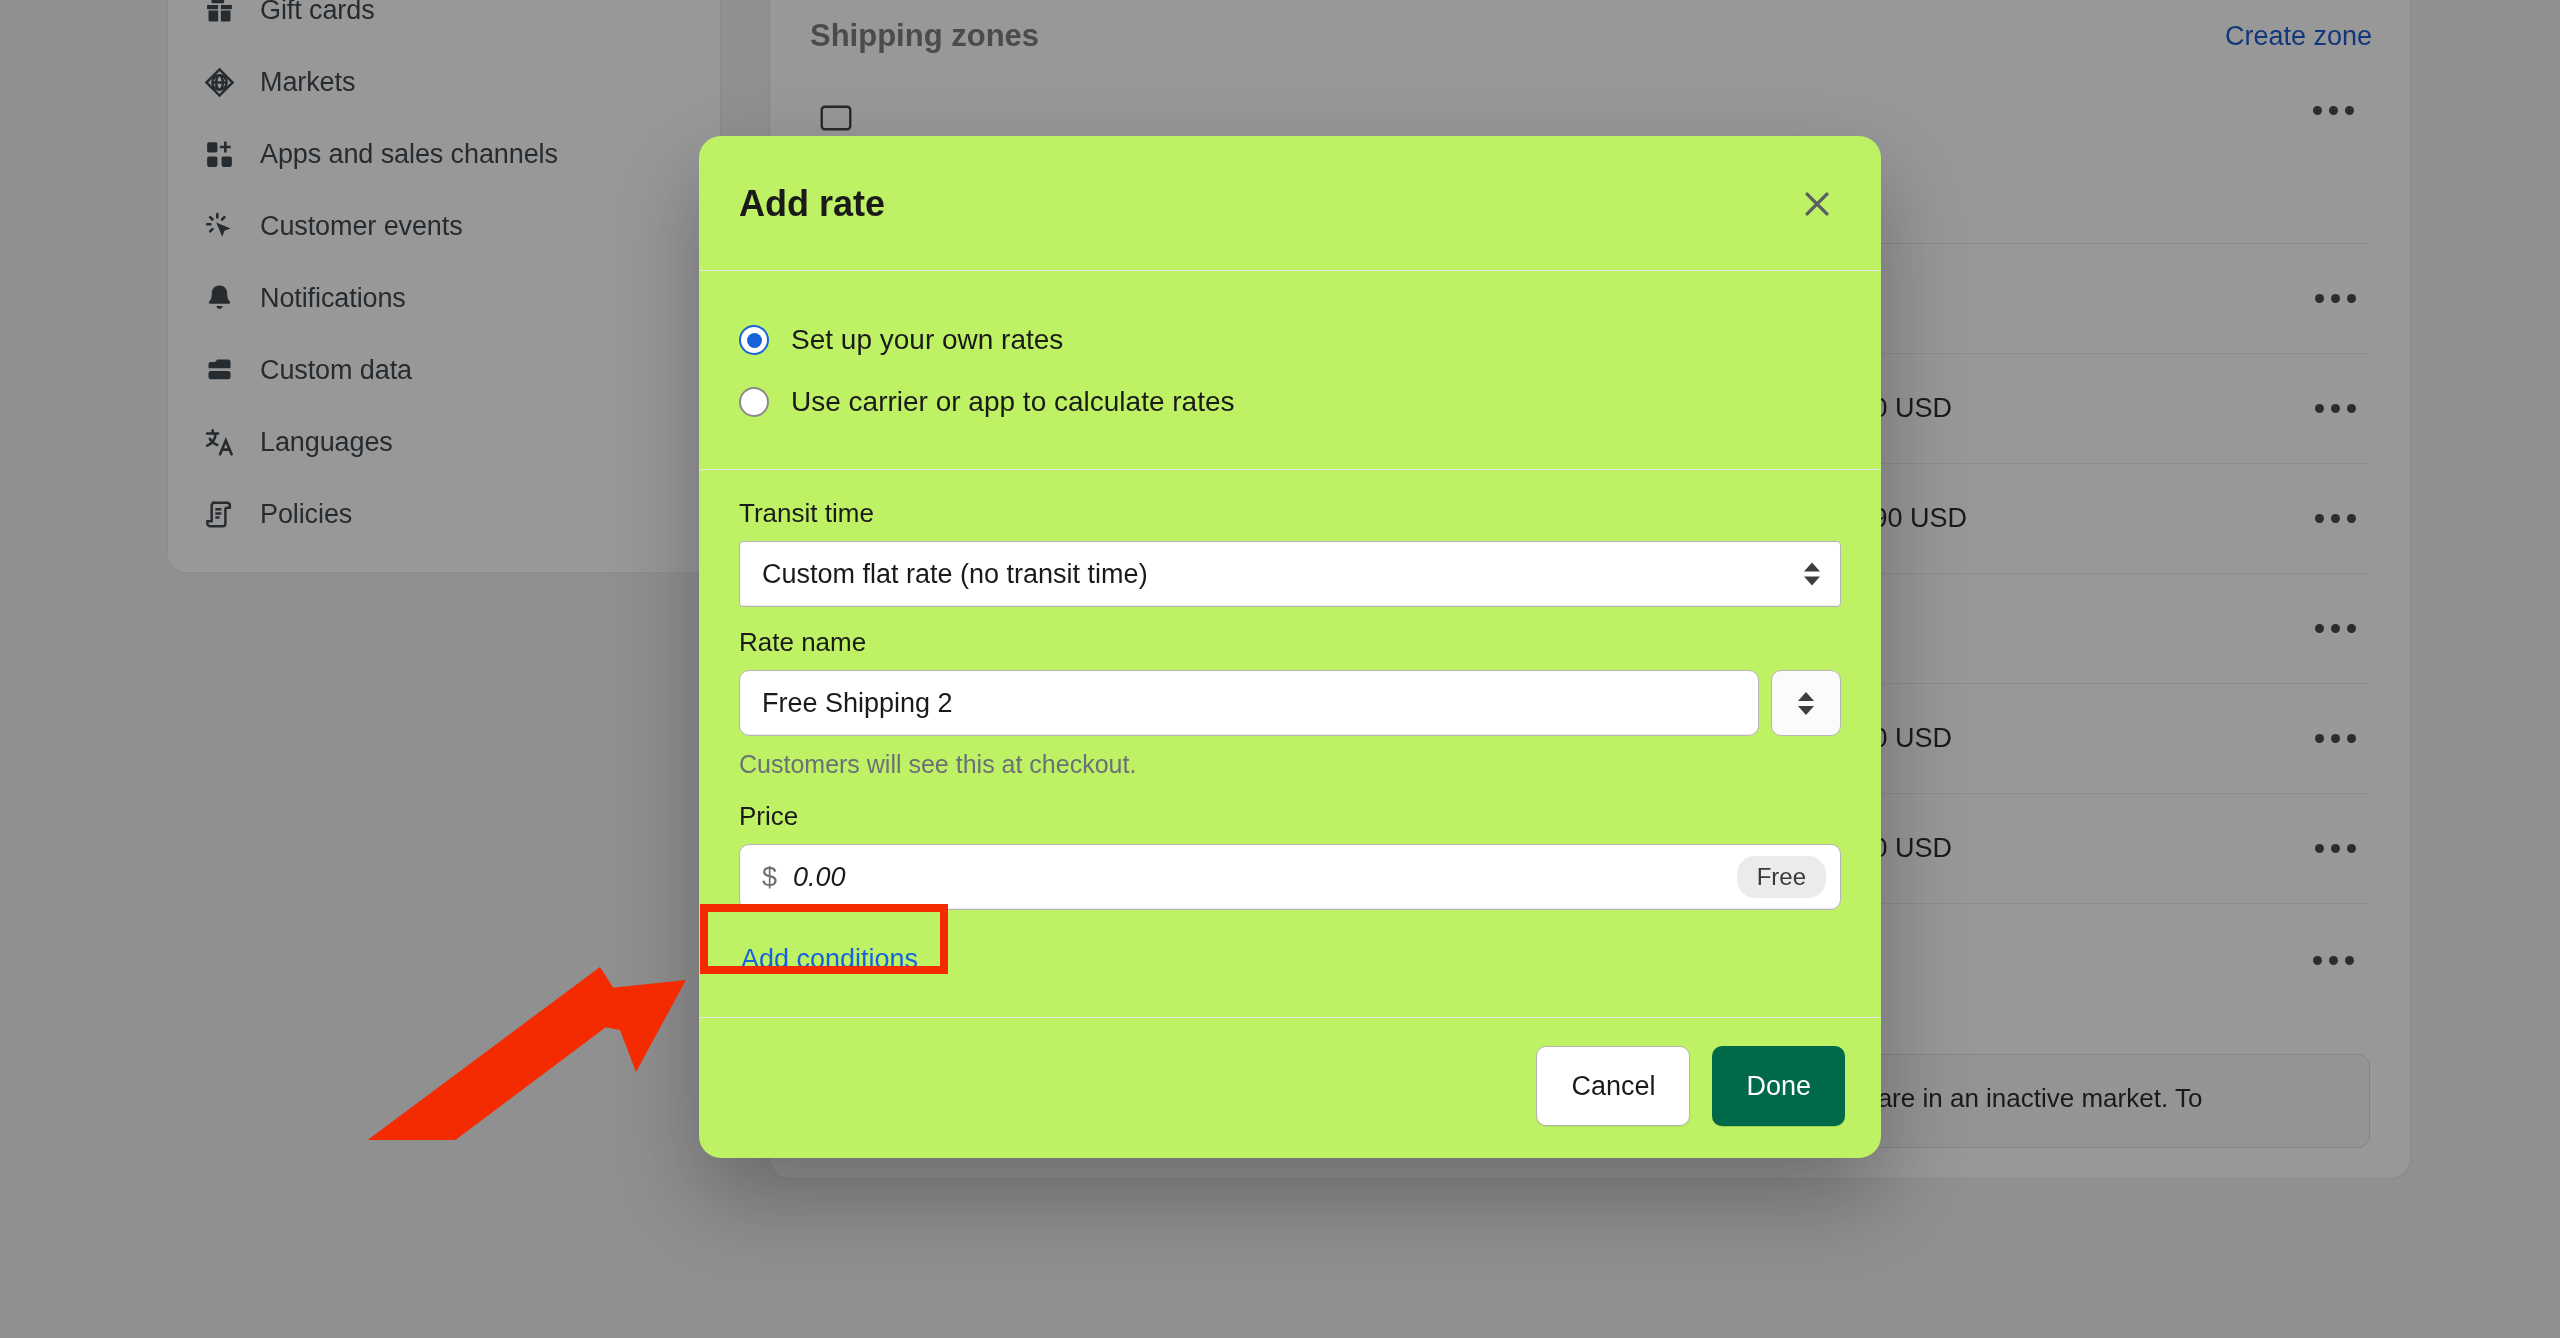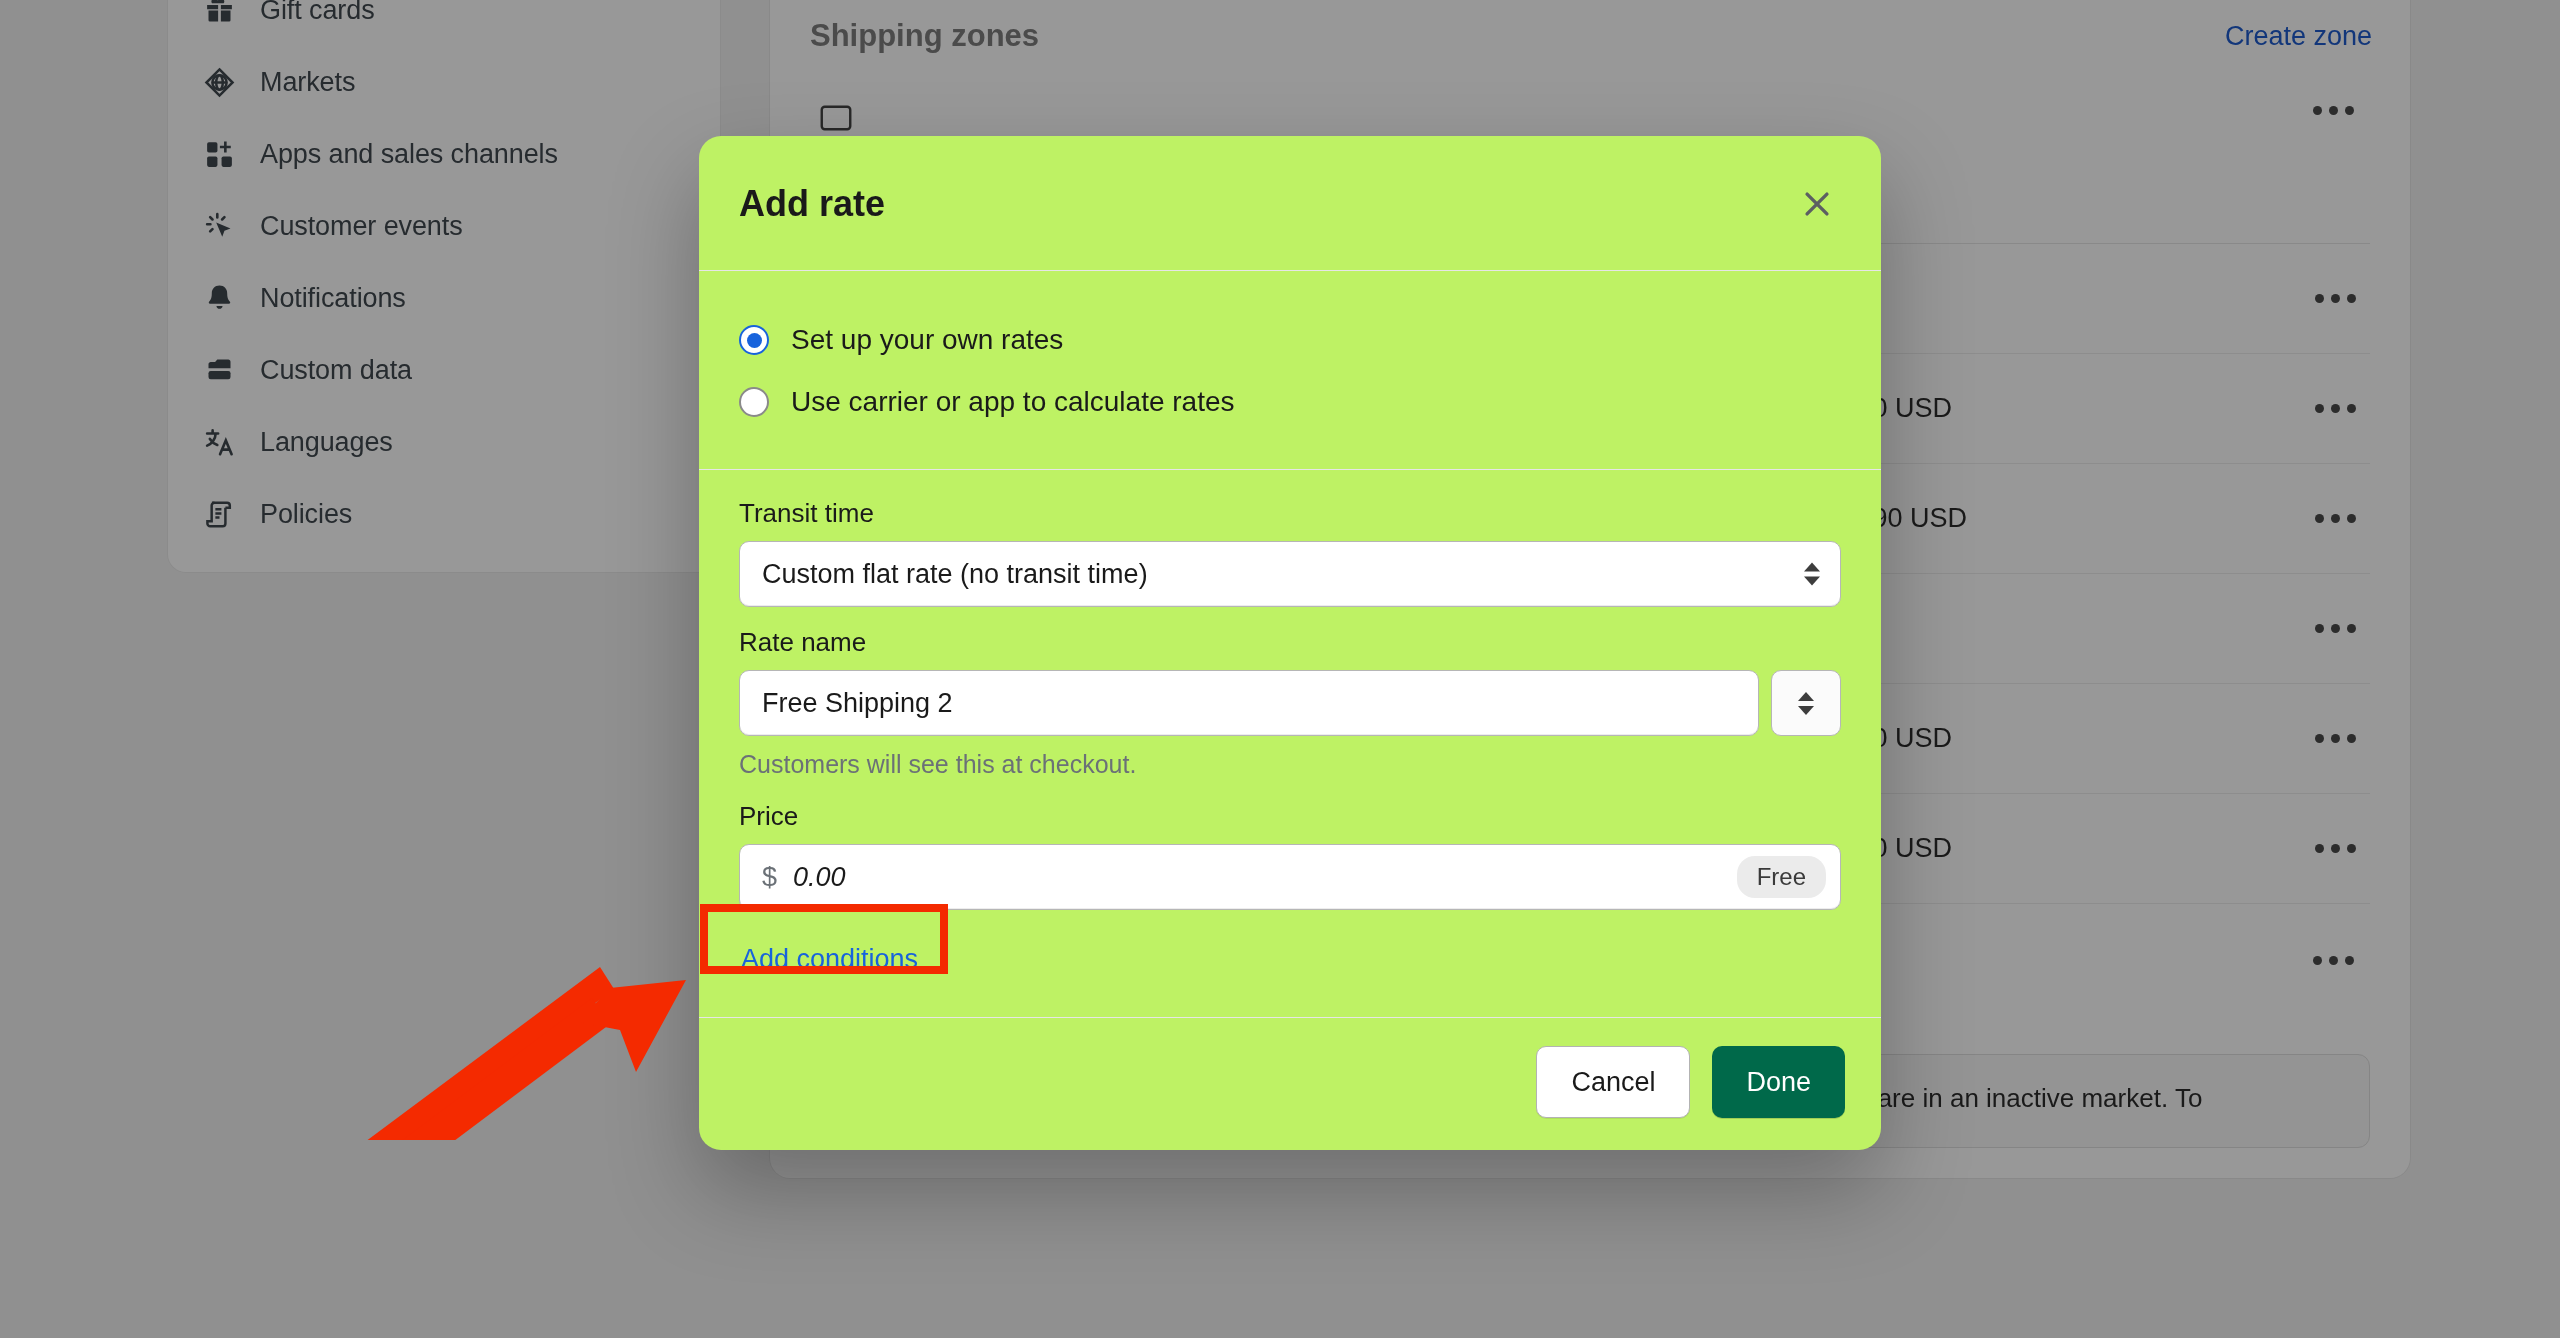--- a/index.html
+++ b/index.html
@@ -173,21 +173,21 @@
     content:""; width: 15px; height: 15px; border-radius: 50%;
     background: #1863dc; display: block;
   }
   .radio-label { font-size: 28px; color: #1a1a1a; }
 
   .fields { padding: 28px 40px 22px 40px; }
   .fld { margin-bottom: 6px; }
   .fld-label { font-size: 26px; color: #1a1a1a; margin-bottom: 12px; }
   .sel-wrap {
     position: relative; height: 66px;
-    border: 1px solid #b6b6b6; border-radius: 10px;
+    border: 1px solid #b6b6b6; border-radius: 4px;
     background: #fff; display: flex; align-items: center;
     padding: 0 22px; box-shadow: inset 0 -1px 0 rgba(0,0,0,0.07);
   }
   .sel-val { font-size: 27px; color: #1a1a1a; }
   .sel-arrows {
     position:absolute; right: 20px; top: 50%; transform: translateY(-50%);
     display:flex; flex-direction: column; gap: 5px; align-items:center;
   }
   .arr-up { width:0;height:0;border-left:8px solid transparent;border-right:8px solid transparent;border-bottom:9px solid #3d3d3d; }
   .arr-dn { width:0;height:0;border-left:8px solid transparent;border-right:8px solid transparent;border-top:9px solid #3d3d3d; }
@@ -226,21 +226,21 @@
     display: inline-block; font-size: 27px; color: #1863dc; cursor: pointer;
     padding: 6px 2px;
   }
 
   .modal-foot {
     border-top: 1px solid #e6e6e6;
     display: flex; justify-content: flex-end; gap: 22px;
     padding: 28px 36px 32px 36px;
   }
   .btn {
-    height: 72px; border-radius: 10px; font-size: 27px;
+    height: 80px; border-radius: 10px; font-size: 27px;
     display:flex;align-items:center;justify-content:center;
     padding: 12px 34px; cursor: pointer; border: none;
     font-family: "Liberation Sans", sans-serif;
   }
   .btn-cancel {
     background: #fff; color: #1a1a1a;
     border: 1px solid #b3b3b3;
     box-shadow: 0 1px 0 rgba(0,0,0,0.07);
   }
   .btn-done { background: #00694a; color: #fff; box-shadow: 0 1px 0 rgba(0,0,0,0.15); }

